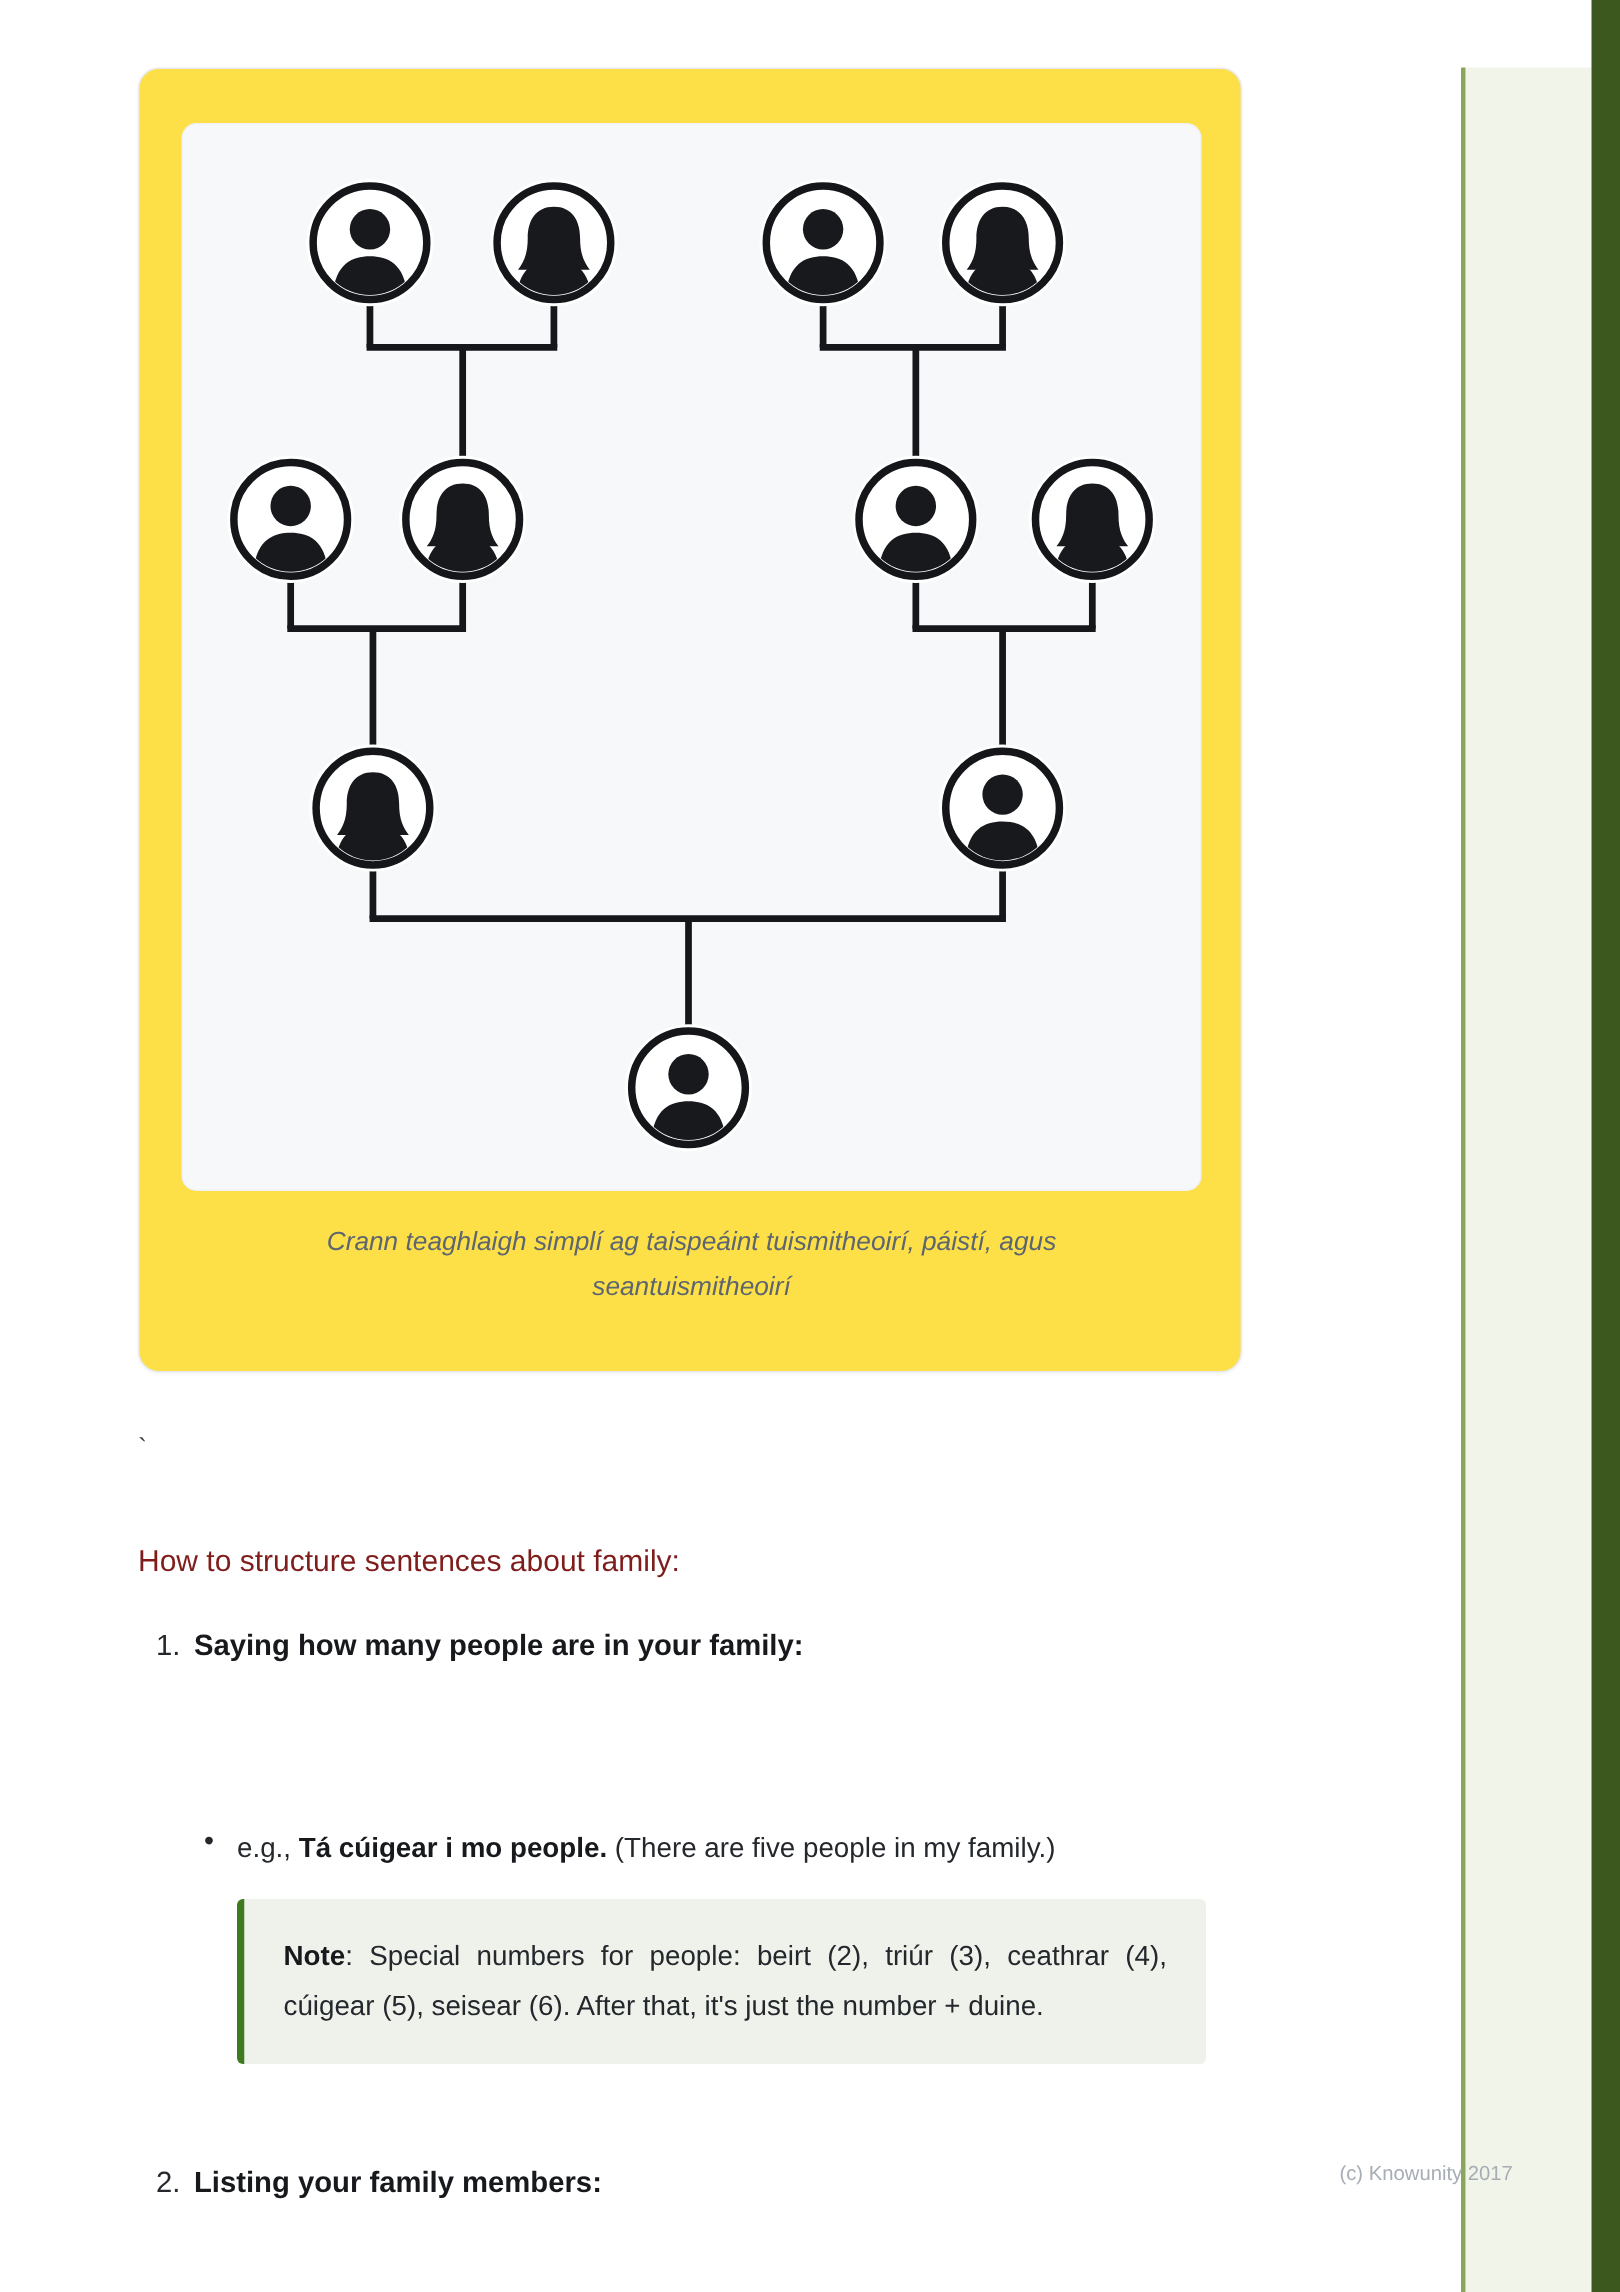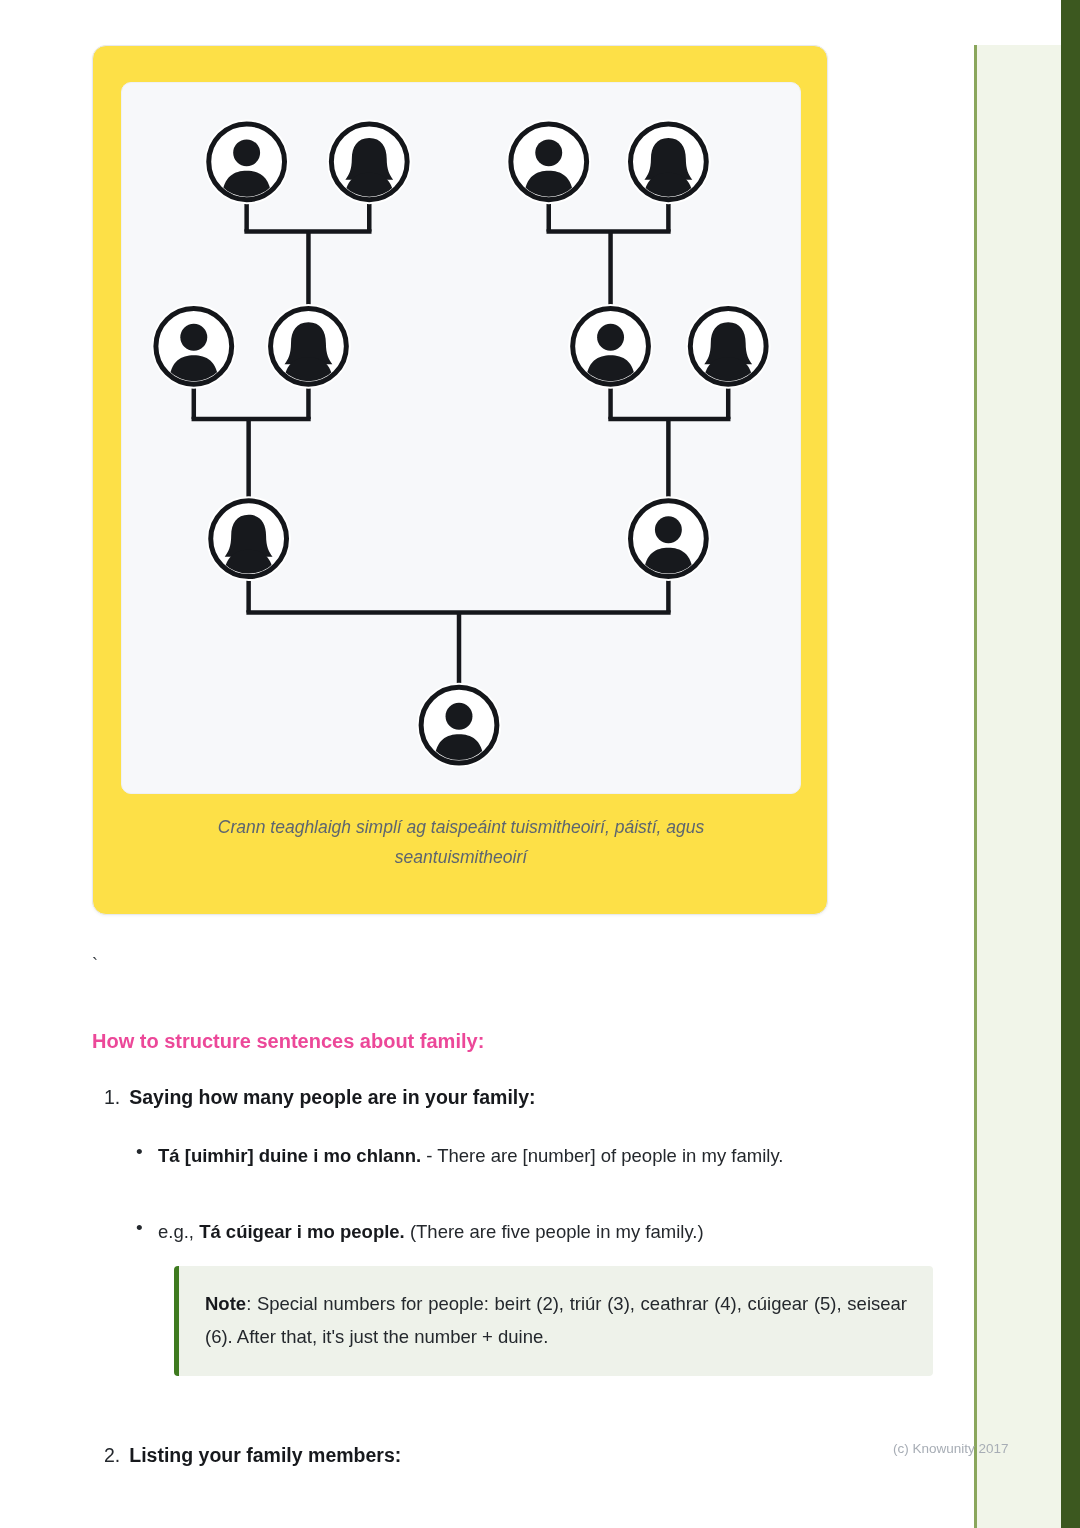--- a/index.html
+++ b/index.html
@@ -15,33 +15,33 @@
   .figure-card{position:absolute;left:92px;top:45px;width:736px;height:870px;background:#fde047;
     border:1px solid #e7e9ed;border-radius:14px;box-shadow:0 1px 3px rgba(20,30,40,.05);}
   .diagram-panel{position:absolute;left:28px;top:36px;width:680px;height:712px;background:#f7f8fa;
     border:1px solid #eff1f4;border-radius:10px;}
   .diagram-panel svg{position:absolute;left:0;top:0;width:100%;height:100%;}
   .caption{position:absolute;left:58px;top:766px;width:620px;text-align:center;font-style:italic;
     color:#5d6570;font-size:17.5px;line-height:30px;}
 
   
   .stray{position:absolute;left:92px;top:955px;font-size:18px;color:#3a3f45;}
-  .heading{position:absolute;left:92px;top:1030px;font-size:20px;font-weight:700;color:#ec4899;}
+  .heading{position:absolute;left:92px;top:1030px;font-size:20px;font-weight:400;color:#7f1d1d;}
   .olitem{position:absolute;left:104px;font-size:19.5px;color:#17191d;}
   .item1{top:1086px;}
   .item2{top:1444px;}
   .olitem .num{font-weight:400;margin-right:9px;color:#24282d;}
   .olitem .ititle{font-weight:700;}
   .bullet{position:absolute;left:158px;width:650px;}
   .b1{top:1140px;}
   .b2{top:1216px;}
   .bullet::before{content:"\2022";position:absolute;left:-22px;top:1px;font-size:19px;color:#24282d;}
   .btext{font-size:18.5px;line-height:31px;color:#24282d;text-align:justify;}
   .btext strong{color:#17191d;}
-  .note{position:absolute;left:174px;top:1266px;width:759px;background:#eef2ea;
+  .note{position:absolute;left:158px;top:1266px;width:646px;background:#eef2ea;
     border-left:5px solid #3e7a1f;border-radius:4px;padding:21px 26px 23px 26px;}
   .ntext{font-size:18.5px;line-height:33px;color:#24282d;text-align:justify;}
   .ntext strong{color:#17191d;}
   .copyright{position:absolute;left:893px;top:1441px;font-size:13.5px;color:#a7adb5;z-index:5;}
 </style>
 </head>
 <body>
 
 <div class="page">
 
@@ -201,23 +201,20 @@
   </section>
 
   <span class="stray">`</span>
 
   <h2 class="heading">How to structure sentences about family:</h2>
 
   <div class="olitem item1">
     <span class="num">1.</span><span class="ititle">Saying how many people are in your family:</span>
   </div>
 
-  <div class="bullet b1">
-    <p class="btext"><strong>Tá [uimhir] duine i mo chlann.</strong><span> - There are [number] of people in my family.</span></p>
-  </div>
 
   <div class="bullet b2">
     <p class="btext"><span>e.g., </span><strong>Tá cúigear i mo people.</strong><span> (There are five people in my family.)</span></p>
   </div>
 
   <aside class="note">
     <p class="ntext"><strong>Note</strong><span>: Special numbers for people: beirt (2), triúr (3), ceathrar (4), cúigear (5), seisear (6). After that, it's just the number + duine.</span></p>
   </aside>
 
   <div class="olitem item2">

